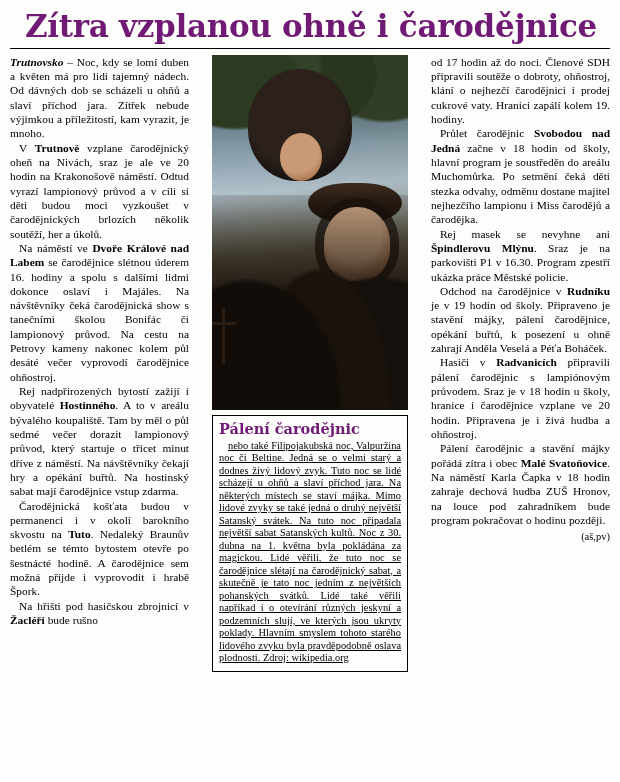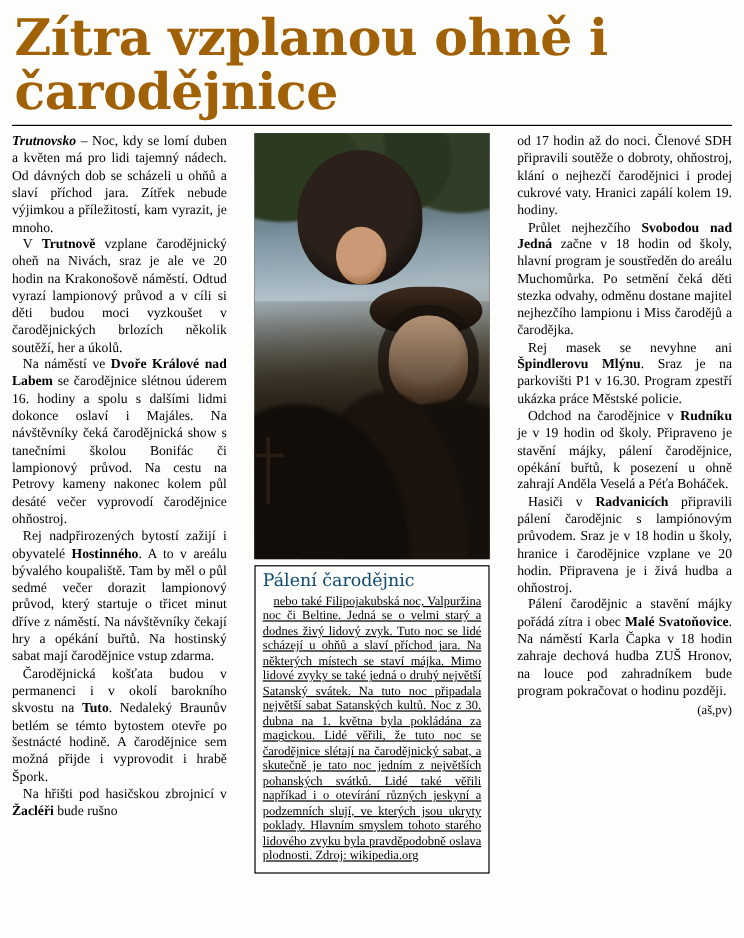--- a/index.html
+++ b/index.html
@@ -12,25 +12,26 @@
   }
   .page{
     position:relative;
     width:620px;height:782px;
     box-sizing:border-box;
     padding:6px 10px 4px 10px;
   }
   .headline{
     font-family:"DejaVu Serif", serif;
     font-weight:bold;
-    font-size:42px;
+    font-size:31px;
     line-height:1.06;
     letter-spacing:-0.3px;
     margin:4px 0 5px 2px;
-    color:#a16207;
+    color:#701a75;
+    text-align:center;
   }
   .rule{
     border-top:1.5px solid #000;
     margin:0 0 6px 0;
   }
   .cols{
     display:flex;
     gap:23px;
     height:712px;
   }
@@ -105,23 +106,23 @@
   }
   .cap-box{
     width:196px;
     box-sizing:border-box;
     border:1px solid #000;
     padding:5px 6px 6px 6px;
     margin-bottom:0;
   }
   .cap-title{
     font-family:"DejaVu Serif", serif;
-    font-weight:normal;
+    font-weight:bold;
     font-size:14.5px;
-    color:#0c4a6e;
+    color:#701a75;
     margin:0 0 3px 0;
     line-height:1.1;
   }
   .cap-text{
     font-size:10.4px;
     line-height:1.2;
     text-align:justify;
     margin:0;
     text-decoration:underline;
   }
@@ -165,21 +166,21 @@
 
       <div class="cap-box">
         <div class="cap-title">Pálení čarodějnic</div>
         <p class="cap-text">nebo také Filipojakubská noc, Valpuržina noc či Beltine. Jedná se o velmi starý a dodnes živý lidový zvyk. Tuto noc se lidé scházejí u ohňů a slaví příchod jara. Na některých místech se staví májka.
 Mimo lidové zvyky se také jedná o druhý největší Satanský svátek. Na tuto noc připadala největší sabat Satanských kultů. Noc z 30. dubna na 1. května byla pokládána za magickou. Lidé věřili, že tuto noc se čarodějnice slétají na čarodějnický sabat, a skutečně je tato noc jedním z největších pohanských svátků. Lidé také věřili napříkad i o otevírání různých jeskyní a podzemních slují, ve kterých jsou ukryty poklady. Hlavním smyslem tohoto starého lidového zvyku byla pravděpodobně oslava plodnosti. Zdroj: wikipedia.org</p>
       </div>
     </div>
 
     <div class="col col3-pad">
       <p class="first">od 17 hodin až do noci. Členové SDH připravili soutěže o dobroty, ohňostroj, klání o nejhezčí čarodějnici i prodej cukrové vaty. Hranici zapálí kolem 19. hodiny.</p>
-      <p><span>Průlet nejhezčího </span><b>Svobodou nad Jedná</b><span> začne v 18 hodin od školy, hlavní program je soustředěn do areálu Muchomůrka. Po setmění čeká děti stezka odvahy, odměnu dostane majitel nejhezčího lampionu i Miss čarodějů a čarodějka.</span></p>
+      <p><span>Průlet čarodějnic </span><b>Svobodou nad Jedná</b><span> začne v 18 hodin od školy, hlavní program je soustředěn do areálu Muchomůrka. Po setmění čeká děti stezka odvahy, odměnu dostane majitel nejhezčího lampionu i Miss čarodějů a čarodějka.</span></p>
       <p><span>Rej masek se nevyhne ani </span><b>Špindlerovu Mlýnu</b><span>. Sraz je na parkovišti P1 v 16.30. Program zpestří ukázka práce Městské policie.</span></p>
       <p><span>Odchod na čarodějnice v </span><b>Rudníku</b><span> je v 19 hodin od školy. Připraveno je stavění májky, pálení čarodějnice, opékání buřtů, k posezení u ohně zahrají Anděla Veselá a Péťa Boháček.</span></p>
       <p><span>Hasiči v </span><b>Radvanicích</b><span> připravili pálení čarodějnic s lampiónovým průvodem. Sraz je v 18 hodin u školy, hranice i čarodějnice vzplane ve 20 hodin. Připravena je i živá hudba a ohňostroj.</span></p>
       <p><span>Pálení čarodějnic a stavění májky pořádá zítra i obec </span><b>Malé Svatoňovice</b><span>. Na náměstí Karla Čapka v 18 hodin zahraje dechová hudba ZUŠ Hronov, na louce pod zahradníkem bude program pokračovat o hodinu později.</span></p>
       <div class="signature">(aš,pv)</div>
     </div>
 
   </div>
 </div>
 

